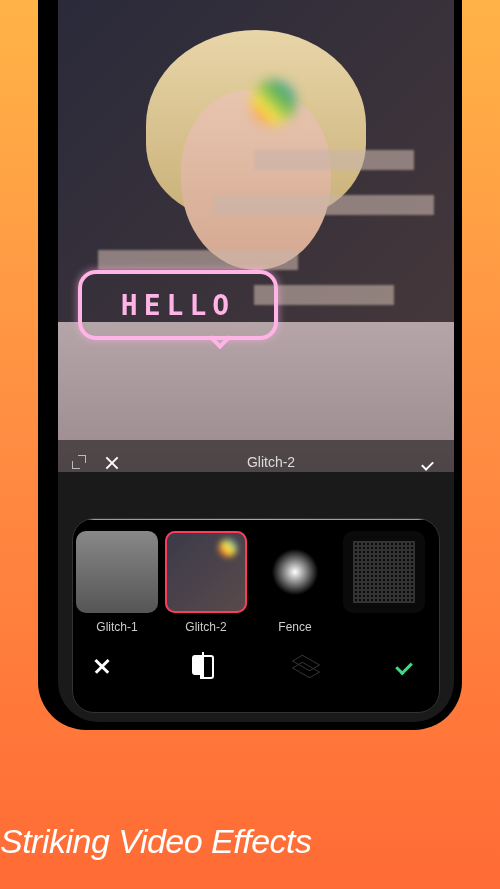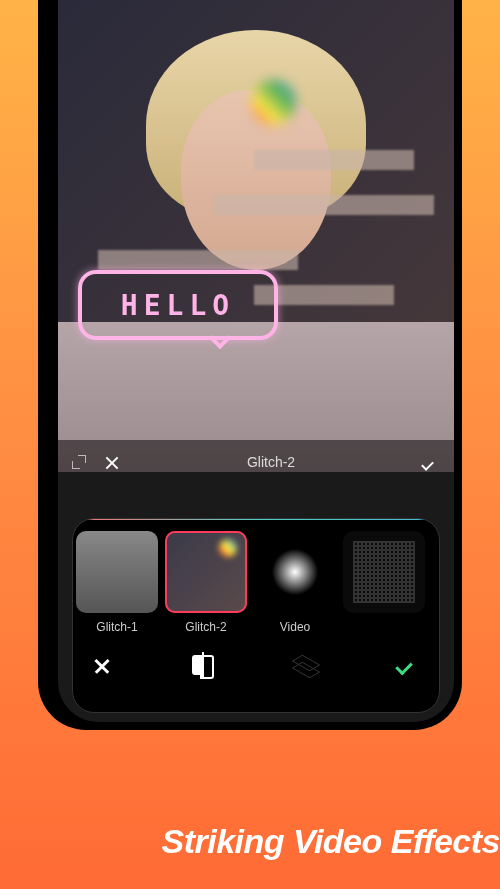--- a/index.html
+++ b/index.html
@@ -57,21 +57,21 @@
 .compare-icon{width:22px;height:26px;position:relative}
 .compare-icon:before{content:"";position:absolute;left:0;top:3px;width:10px;height:20px;background:#fff;border-radius:3px 0 0 3px}
 .compare-icon:after{content:"";position:absolute;right:0;top:3px;width:10px;height:20px;border:2px solid #fff;border-radius:0 3px 3px 0}
 .compare-line{position:absolute;left:50%;top:0;width:2px;height:100%;background:#fff;transform:translateX(-50%)}
 .layers-icon{width:20px;height:20px;position:relative;opacity:0.35}
 .layers-icon:before,.layers-icon:after{content:"";position:absolute;left:50%;width:18px;height:10px;border:1.5px solid #999;transform:translateX(-50%) rotate(45deg) skew(-15deg,-15deg)}
 .layers-icon:before{top:2px}
 .layers-icon:after{top:9px}
 .pb-check{width:22px;height:16px;position:relative}
 .pb-check:before{content:"";position:absolute;left:2px;top:2px;width:7px;height:12px;border-right:3px solid #3ddc84;border-bottom:3px solid #3ddc84;transform:rotate(45deg)}
-.promo-text{position:absolute;bottom:28px;left:0;width:100%;text-align:right;color:#fff;font-size:34px;font-weight:700;line-height:1.18;font-style:italic;letter-spacing:-0.5px}
+.promo-text{position:absolute;bottom:28px;left:0;width:100%;text-align:left;color:#fff;font-size:34px;font-weight:400;line-height:1.18;font-style:italic;letter-spacing:-0.5px}
 </style>
 </head>
 <body>
 
 <div class="phone-frame">
   <div class="phone-screen">
     <div class="video-preview">
       <div class="face-shape">
         <div class="hair"></div>
         <div class="face"></div>
@@ -106,21 +106,21 @@
           <div class="effect-item">
             <div class="effect-thumb th-glitch1"></div>
             <div class="effect-label">Glitch-1</div>
           </div>
           <div class="effect-item selected">
             <div class="effect-thumb th-glitch2"></div>
             <div class="effect-label">Glitch-2</div>
           </div>
           <div class="effect-item">
             <div class="effect-thumb th-cone"></div>
-            <div class="effect-label">Video</div>
+            <div class="effect-label">Fence</div>
           </div>
           <div class="effect-item">
             <div class="effect-thumb th-ascii"></div>
           </div>
         </div>
       <div class="panel-bottom">
         <div class="pb-x"></div>
         <div class="compare-icon">
             <div class="compare-line"></div>
           </div>

